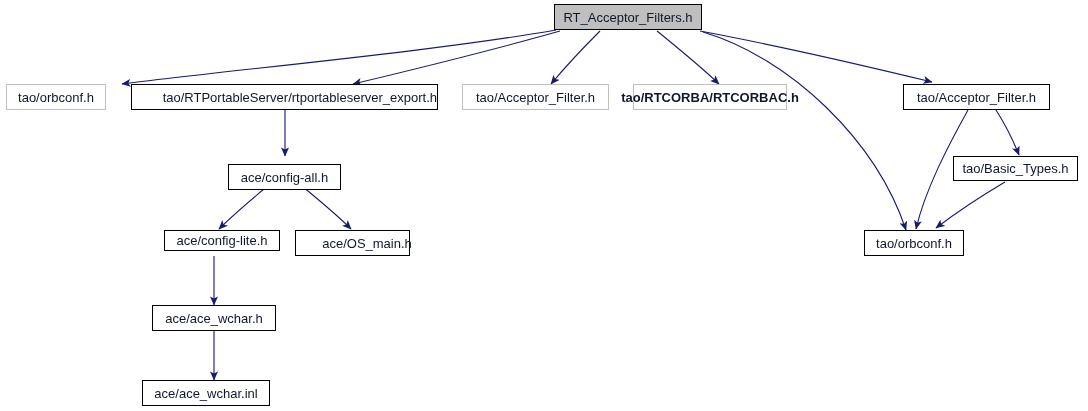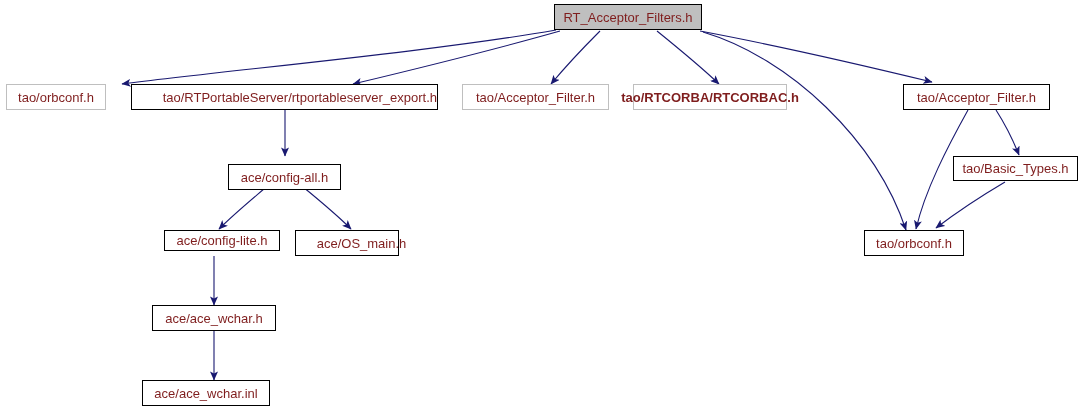--- a/index.html
+++ b/index.html
@@ -25,21 +25,21 @@
     height: 411px;
   }
   .graph-node {
     position: absolute;
     box-sizing: border-box;
     display: flex;
     align-items: center;
     justify-content: center;
     background: #ffffff;
     border: 1px solid #bfbfbf;
-    color: #7f1d1d;
+    color: #0f172a;
     font-family: "Liberation Sans", sans-serif;
     font-size: 13px;
     line-height: 1;
     white-space: nowrap;
     letter-spacing: 0px;
   }
   .graph-node.solid {
     border: 1px solid #000000;
   }
   .graph-node.root {
@@ -100,21 +100,21 @@
       </div>
       <div class="graph-node solid" style="left: 228px; top: 164px; width: 113px; height: 26px;">
         <span class="node-label">ace/config-all.h</span>
       </div>
       <div class="graph-node solid" style="left: 953px; top: 156px; width: 125px; height: 25px;">
         <span class="node-label">tao/Basic_Types.h</span>
       </div>
       <div class="graph-node solid" style="left: 164px; top: 230px; width: 116px; height: 21px;">
         <span class="node-label">ace/config-lite.h</span>
       </div>
-      <div class="graph-node solid" style="left: 295px; top: 230px; width: 104px; height: 26px; padding-left: 29px;">
+      <div class="graph-node solid" style="left: 295px; top: 230px; width: 115px; height: 26px; padding-left: 29px;">
         <span class="node-label">ace/OS_main.h</span>
       </div>
       <div class="graph-node solid" style="left: 864px; top: 230px; width: 100px; height: 26px;">
         <span class="node-label">tao/orbconf.h</span>
       </div>
       <div class="graph-node solid" style="left: 152px; top: 305px; width: 124px; height: 26px;">
         <span class="node-label">ace/ace_wchar.h</span>
       </div>
       <div class="graph-node solid" style="left: 142px; top: 380px; width: 128px; height: 26px;">
         <span class="node-label">ace/ace_wchar.inl</span>

